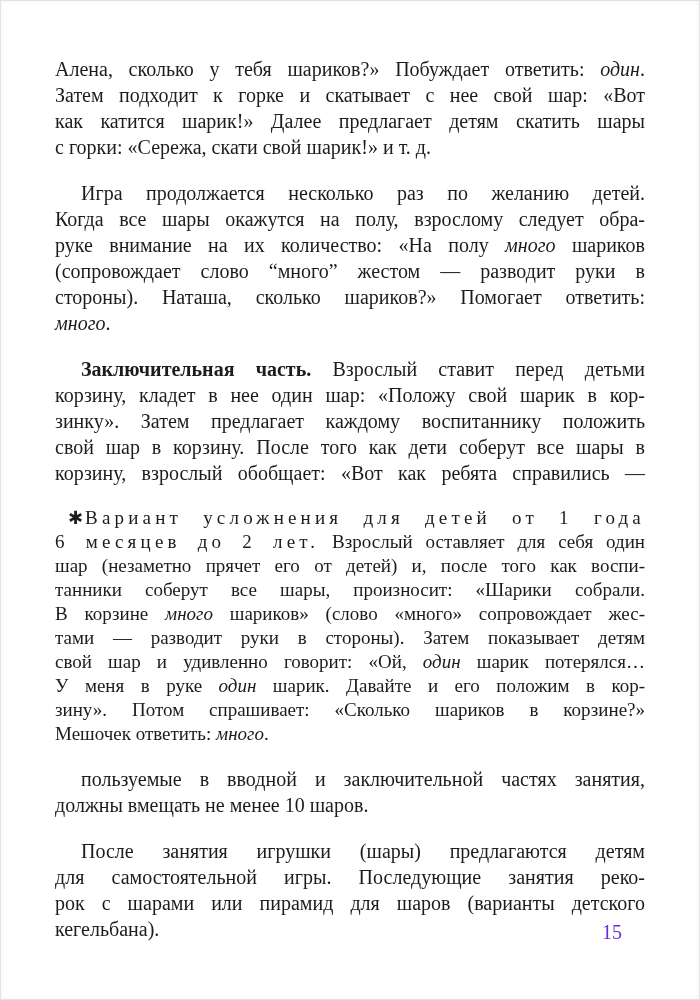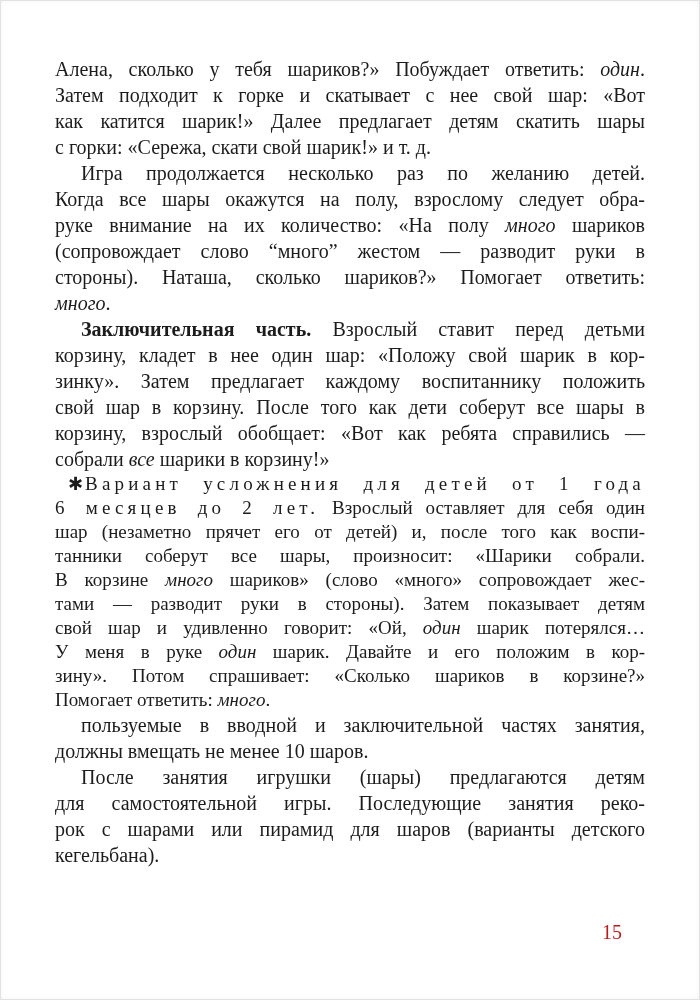--- a/index.html
+++ b/index.html
@@ -32,37 +32,37 @@
     line-height: 24px;
   }
   .line {
     text-align: justify;
     text-align-last: justify;
     white-space: normal;
   }
   .line.last {
     text-align-last: left;
   }
-  .para.indent .line:first-child { text-indent: 26px; }
+  .para.indent .line:first-child { text-indent: 26px; margin-top: 20px; }
   .para.variant.indent .line:first-child { text-indent: 13px; }
   .it { font-style: italic; }
   .bi { font-weight: bold; }
   .sp { letter-spacing: 0.22em; }
   .ast {
     font-family: "DejaVu Sans", sans-serif;
     font-size: 0.95em;
     letter-spacing: 0;
     margin-right: 2px;
   }
   .page-number {
     position: absolute;
     top: 921px;
     right: 78px;
     font-size: 20px;
-    color: #b91c1c;
+    color: #6d28d9;
   }
 </style>
 </head>
 <body>
 
 <div class="page-frame"></div>
 
 <div class="text-block" id="text-block">
     <div class="para">
       <div class="line"><span>Алена, сколько у тебя шариков?» Побуждает ответить: </span><span class="it">один</span><span>.</span></div>
@@ -77,33 +77,32 @@
       <div class="line"><span>(сопровождает слово “много” жестом — разводит руки в</span></div>
       <div class="line"><span>стороны). Наташа, сколько шариков?» Помогает ответить:</span></div>
       <div class="line last"><span class="it">много</span><span>.</span></div>
     </div>
     <div class="para indent">
       <div class="line"><span class="bi">Заключительная часть.</span><span> Взрослый ставит перед детьми</span></div>
       <div class="line"><span>корзину, кладет в нее один шар: «Положу свой шарик в кор-</span></div>
       <div class="line"><span>зинку». Затем предлагает каждому воспитаннику положить</span></div>
       <div class="line"><span>свой шар в корзину. После того как дети соберут все шары в</span></div>
       <div class="line"><span>корзину, взрослый обобщает: «Вот как ребята справились —</span></div>
-      <div class="line last"><span>собрали </span><span class="it">все</span><span> шарики в корзину!»</span></div>
     </div>
     <div class="para variant indent">
       <div class="line"><span class="ast">✱</span><span class="sp">Вариант усложнения для детей от 1 года</span></div>
       <div class="line"><span class="sp">6 месяцев до 2 лет.</span><span> Взрослый оставляет для себя один</span></div>
       <div class="line"><span>шар (незаметно прячет его от детей) и, после того как воспи-</span></div>
       <div class="line"><span>танники соберут все шары, произносит: «Шарики собрали.</span></div>
       <div class="line"><span>В корзине </span><span class="it">много</span><span> шариков» (слово «много» сопровождает жес-</span></div>
       <div class="line"><span>тами — разводит руки в стороны). Затем показывает детям</span></div>
       <div class="line"><span>свой шар и удивленно говорит: «Ой, </span><span class="it">один</span><span> шарик потерялся…</span></div>
       <div class="line"><span>У меня в руке </span><span class="it">один</span><span> шарик. Давайте и его положим в кор-</span></div>
       <div class="line"><span>зину». Потом спрашивает: «Сколько шариков в корзине?»</span></div>
-      <div class="line last"><span>Помогает ответить: </span><span class="it">много</span><span>.</span></div>
+      <div class="line last"><span>Мешочек ответить: </span><span class="it">много</span><span>.</span></div>
     </div>
     <div class="para indent">
       <div class="line"><span>пользуемые в вводной и заключительной частях занятия,</span></div>
       <div class="line last"><span>должны вмещать не менее 10 шаров.</span></div>
     </div>
     <div class="para indent">
       <div class="line"><span>После занятия игрушки (шары) предлагаются детям</span></div>
       <div class="line"><span>для самостоятельной игры. Последующие занятия реко-</span></div>
       <div class="line"><span>рок с шарами или пирамид для шаров (варианты детского</span></div>
       <div class="line last"><span>кегельбана).</span></div>

